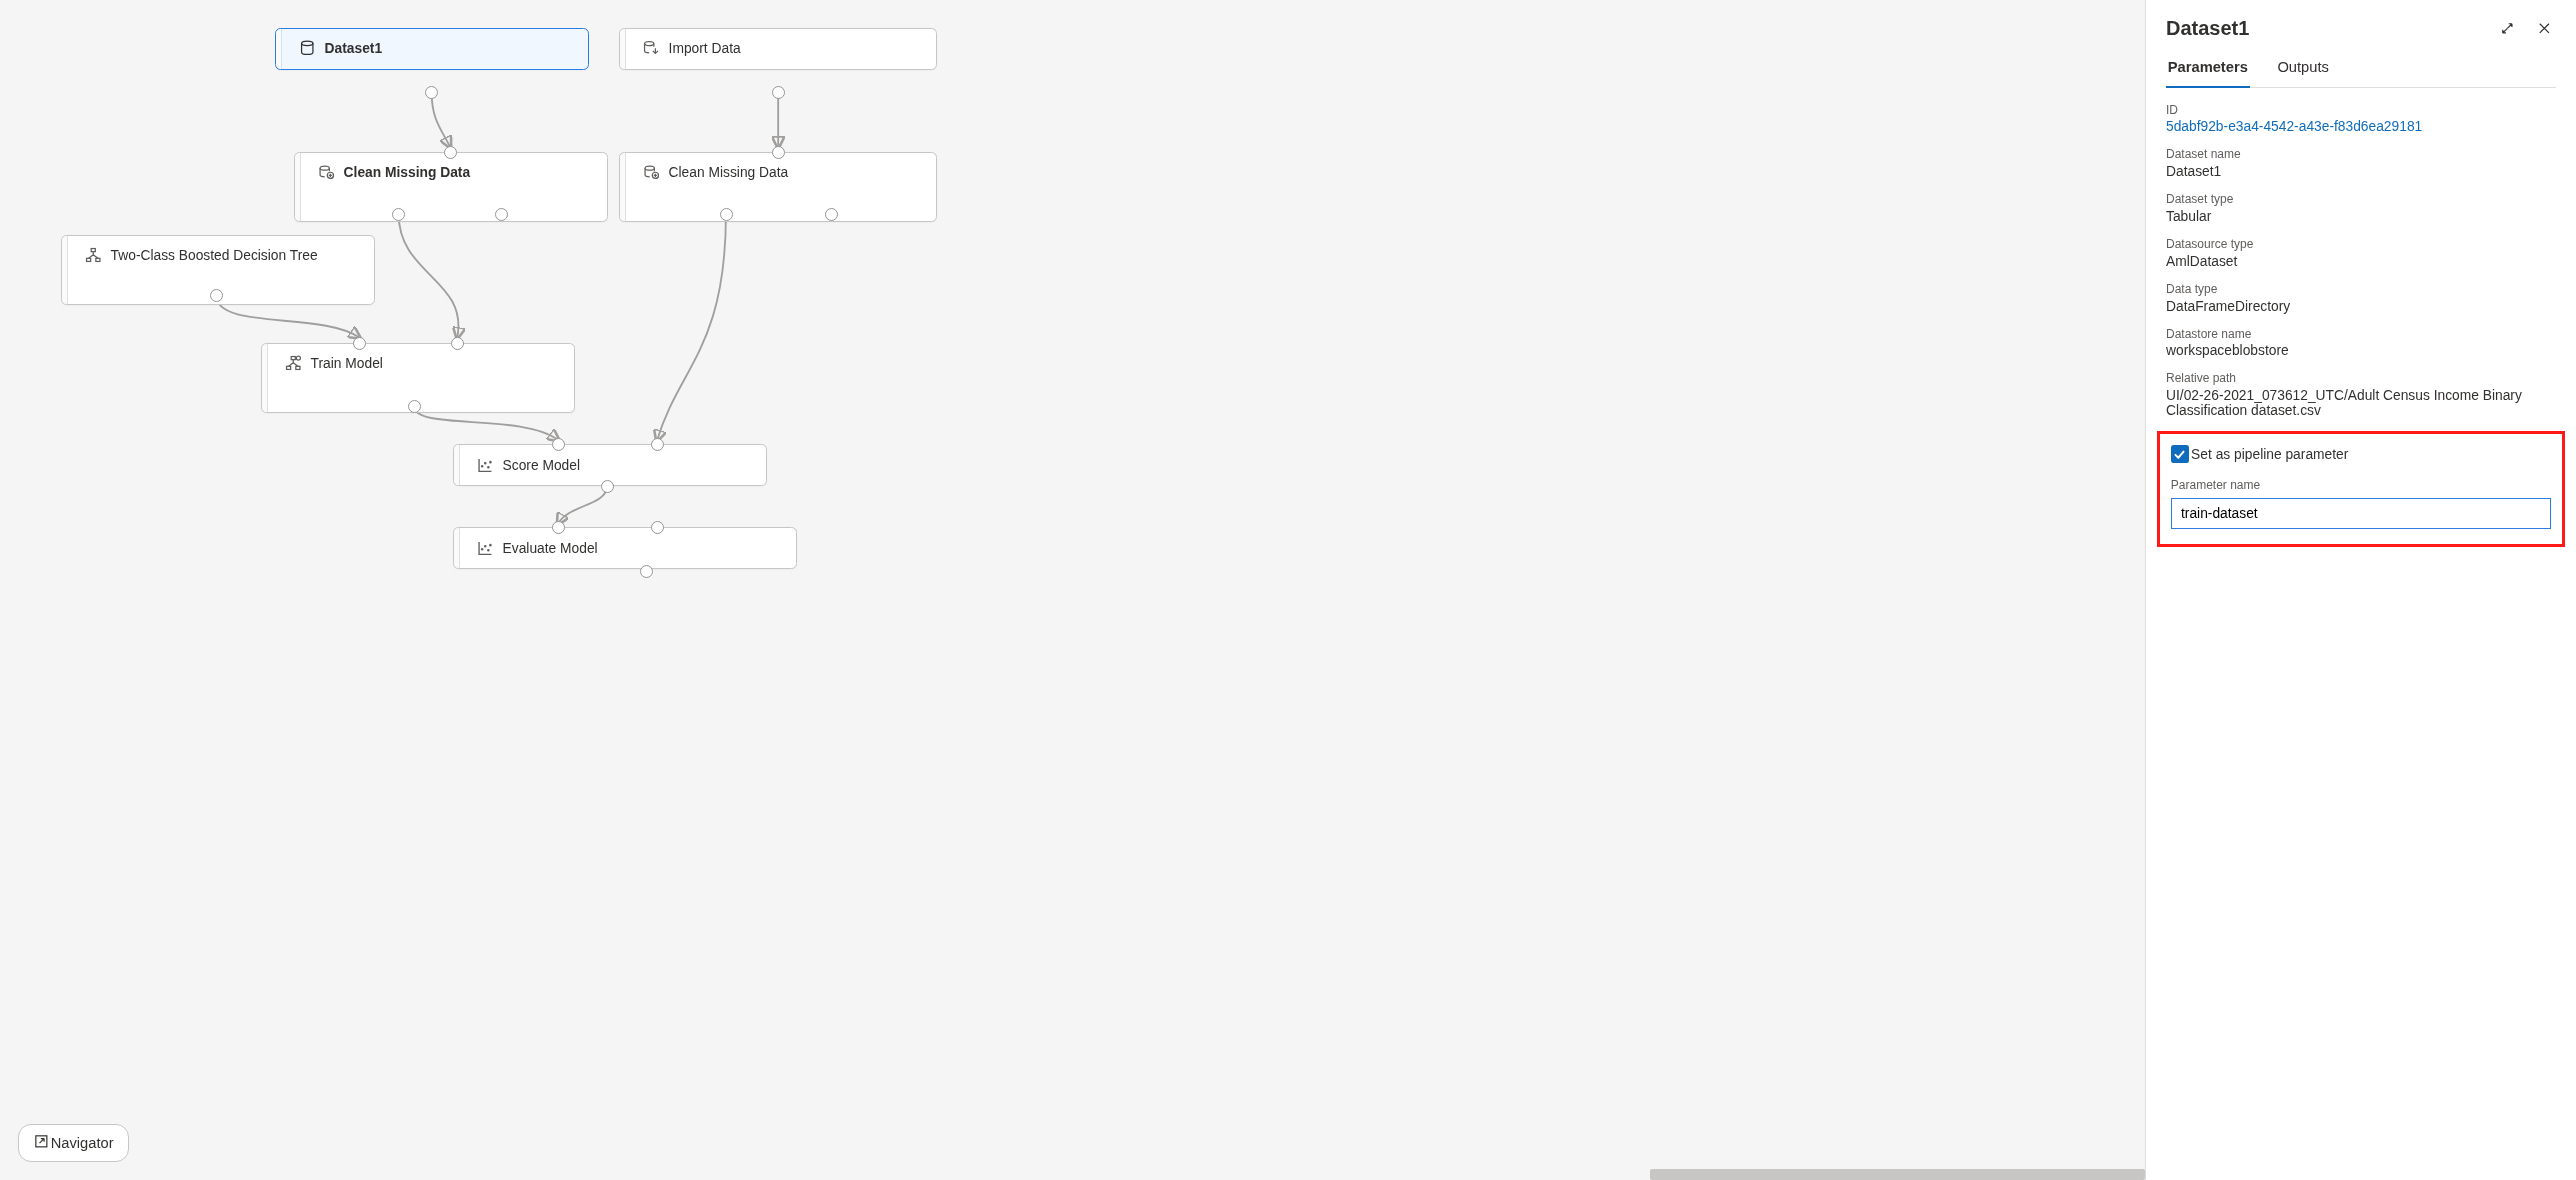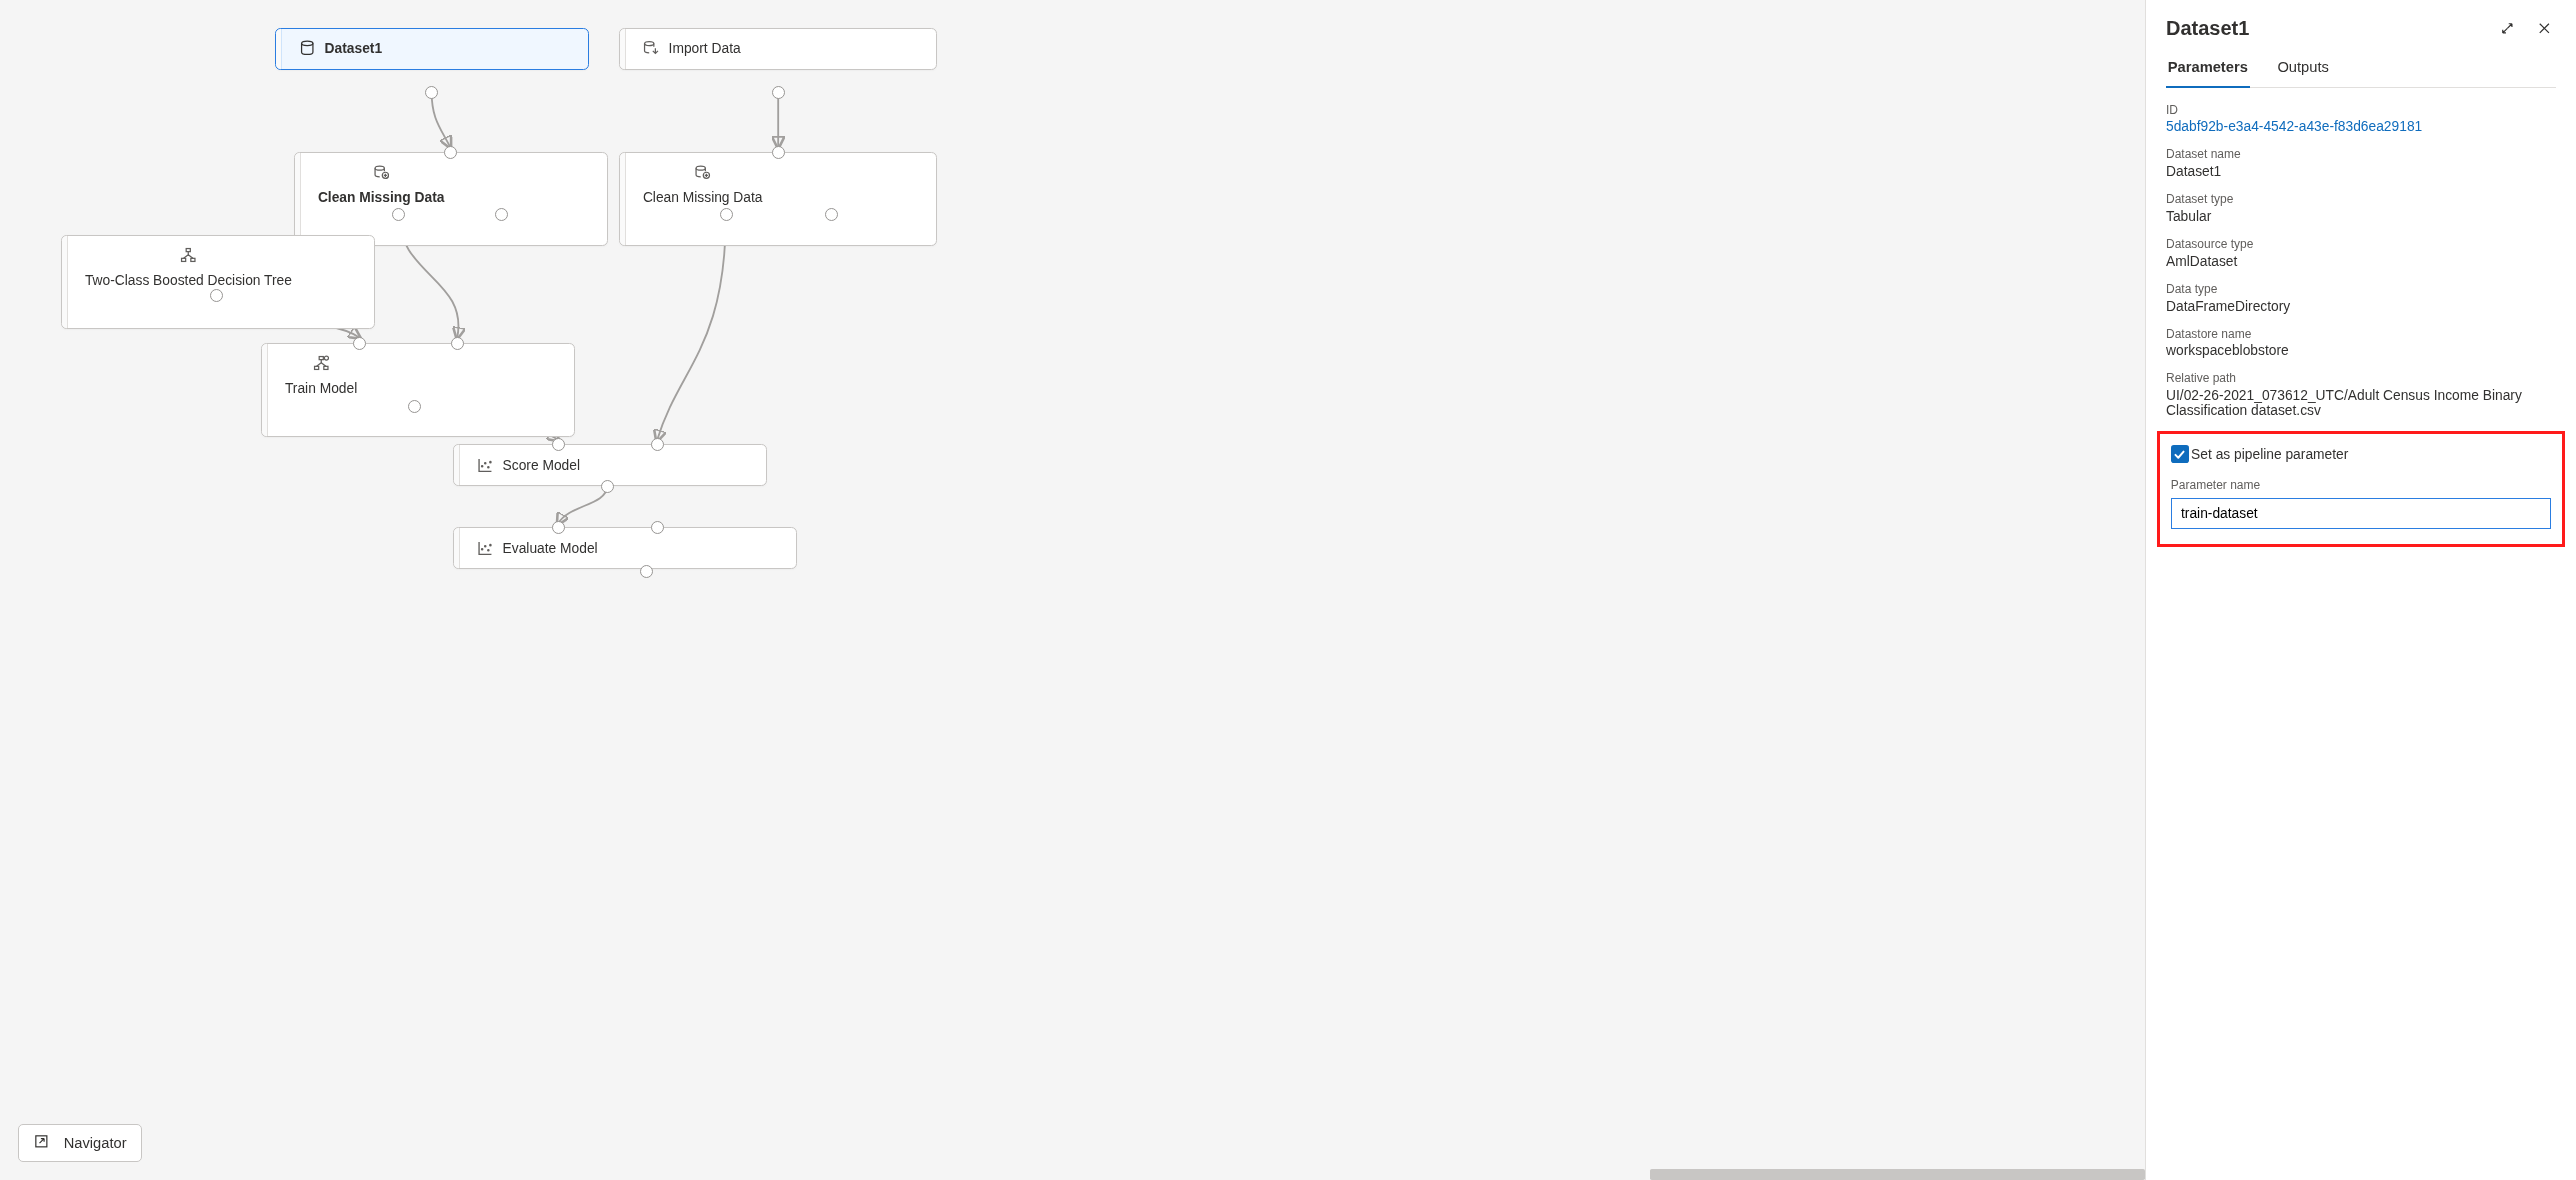--- a/index.html
+++ b/index.html
@@ -34,21 +34,21 @@
     border-bottom-left-radius:5.5px;
   }
   .node .content {
     display:flex;
     align-items:center;
     gap:9.2px;
     padding:11px 16.5px;
     min-height:40px;
   }
   .node .icon { width:16.5px; height:16.5px; flex:0 0 16.5px; display:flex; align-items:center; justify-content:center; }
-  .node.tall .content { padding-bottom:40px;flex-direction:column; }
+  .node.tall .content { padding-bottom:40px; }
   .node.selected {
     border:1.8px solid #2a7de1;
     background:#f0f7ff;
   }
   .node.selected .handlebar { border-right-color:#cfe4fb; }
   .node .label { font-weight:400; }
   .node.selected .label,
   .node .label.bold { font-weight:600; }
 
   .port {
@@ -63,25 +63,25 @@
 
   svg.edges { position:absolute; inset:0; width:100%; height:100%; pointer-events:none; }
   svg.edges path { fill:none; stroke:#a19f9d; stroke-width:2; }
 
   .navigator {
     position:absolute;
     left:18.3px;
     bottom:18.3px;
     background:#ffffff;
     border:0.9px solid #c8c6c4;
-    border-radius:5px;
+    border-radius:13px;
     padding:9.2px 14.7px;
     display:flex;
     align-items:center;
-    gap:15px;
+    gap:2px;
     font-size:14.7px;
     cursor:pointer;
   }
 
   
   .hscroll-hint {
     position:absolute;
     bottom:0; right:0;
     height:11px;
     width:495px;

